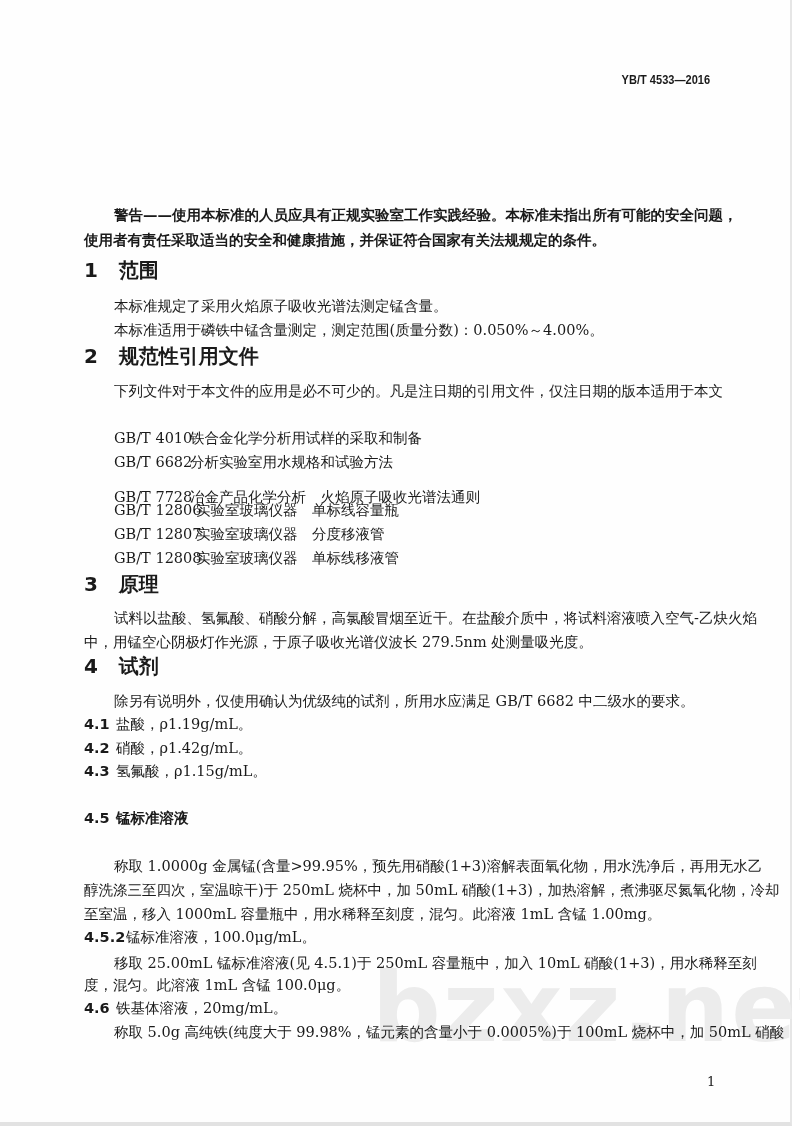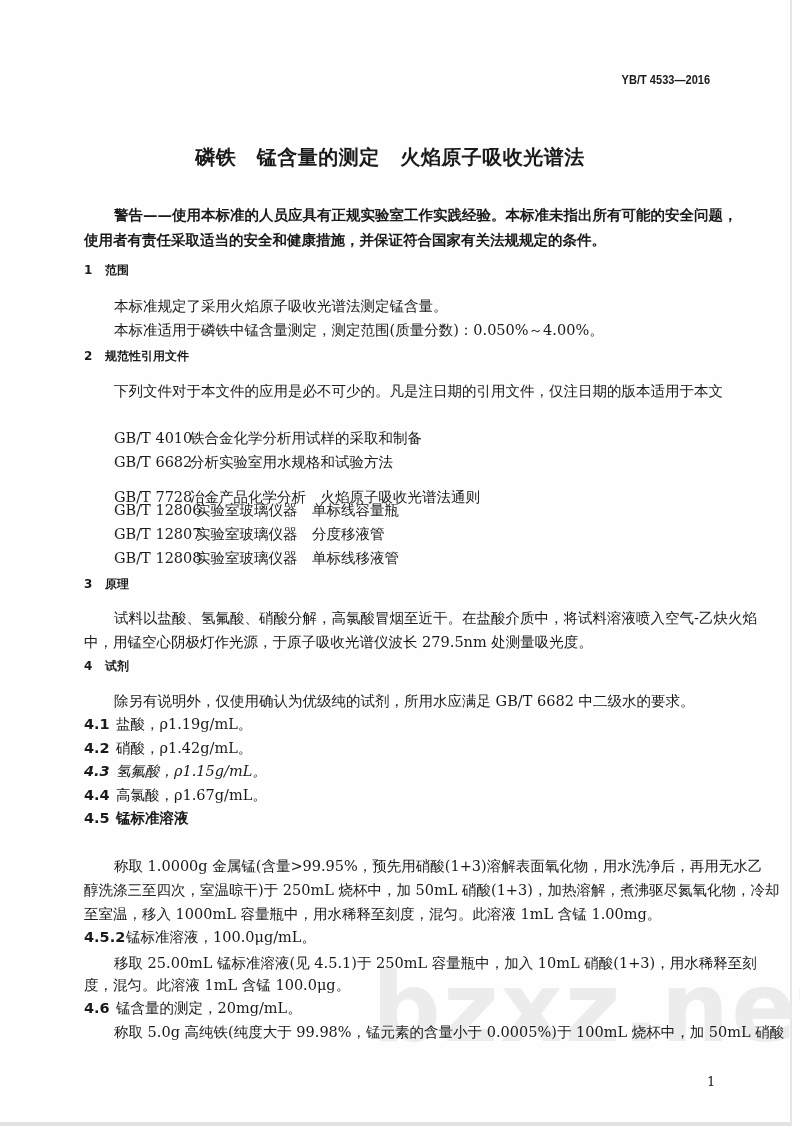--- a/index.html
+++ b/index.html
@@ -63,21 +63,21 @@
       line-height: 28px;
       letter-spacing: 0.5px;
     }
     .bold {
       font-family: "DejaVu Sans", "Liberation Sans", sans-serif;
       font-weight: bold;
     }
     .heading {
       font-family: "DejaVu Sans", "Liberation Sans", sans-serif;
       font-weight: bold;
-      font-size: 12px;
+      font-size: 20px;
     }
     .num {
       display: inline-block;
       font-family: "DejaVu Sans", "Liberation Sans", sans-serif;
       font-weight: bold;
     }
     .l0 { left: 84px; }
     .l1 { left: 114px; }
     .ref-code { display: inline-block; }
     .ref-title { display: inline-block; }
@@ -89,21 +89,20 @@
   </style>
 </head>
 <body>
 
 <div class="page">
 
   <div class="watermark">bzxz.net</div>
 
   <div class="line std-code">YB/T 4533—2016</div>
 
-  <div class="line title">磷铁　锰含量的测定　火焰原子吸收光谱法</div>
 
   <div class="line bold l0" style="top:230px;">使用者有责任采取适当的安全和健康措施，并保证符合国家有关法规规定的条件。</div>
   <div class="line bold l1" style="top:205px;">警告——使用本标准的人员应具有正规实验室工作实践经验。本标准未指出所有可能的安全问题，</div>
 
   <div class="line heading l0" style="top:260px;">
     <span>1</span>&nbsp;&nbsp;&nbsp;<span>范围</span>
   </div>
   <div class="line l1" style="top:296px;">本标准规定了采用火焰原子吸收光谱法测定锰含量。</div>
   <div class="line l1" style="top:320px;">本标准适用于磷铁中锰含量测定，测定范围(质量分数)：0.050%～4.00%。</div>
 
@@ -141,39 +140,36 @@
     <span>4</span>&nbsp;&nbsp;&nbsp;<span>试剂</span>
   </div>
   <div class="line l1" style="top:691px;">除另有说明外，仅使用确认为优级纯的试剂，所用水应满足 GB/T 6682 中二级水的要求。</div>
 
   <div class="line l0" style="top:714px;">
     <span class="num" style="width:32px;">4.1</span><span>盐酸，ρ1.19g/mL。</span>
   </div>
   <div class="line l0" style="top:738px;">
     <span class="num" style="width:32px;">4.2</span><span>硝酸，ρ1.42g/mL。</span>
   </div>
-  <div class="line l0" style="top:761px;font-style:italic;">
+  <div class="line l0" style="top:761px;">
     <span class="num" style="width:32px;">4.3</span><span>氢氟酸，ρ1.15g/mL。</span>
-  </div>
-  <div class="line l0" style="top:785px;">
-    <span class="num" style="width:32px;">4.4</span><span>高氯酸，ρ1.67g/mL。</span>
   </div>
   <div class="line l0 bold" style="top:808px;">
     <span class="num" style="width:32px;">4.5</span><span>锰标准溶液</span>
   </div>
 
   <div class="line l1" style="top:856px;">称取 1.0000g 金属锰(含量&gt;99.95%，预先用硝酸(1+3)溶解表面氧化物，用水洗净后，再用无水乙</div>
   <div class="line l0" style="top:880px;">醇洗涤三至四次，室温晾干)于 250mL 烧杯中，加 50mL 硝酸(1+3)，加热溶解，煮沸驱尽氮氧化物，冷却</div>
   <div class="line l0" style="top:904px;">至室温，移入 1000mL 容量瓶中，用水稀释至刻度，混匀。此溶液 1mL 含锰 1.00mg。</div>
 
   <div class="line l0" style="top:927px;">
     <span class="num" style="width:42px;">4.5.2</span><span>锰标准溶液，100.0μg/mL。</span>
   </div>
   <div class="line l1" style="top:953px;">移取 25.00mL 锰标准溶液(见 4.5.1)于 250mL 容量瓶中，加入 10mL 硝酸(1+3)，用水稀释至刻</div>
   <div class="line l0" style="top:975px;">度，混匀。此溶液 1mL 含锰 100.0μg。</div>
 
   <div class="line l0" style="top:998px;">
-    <span class="num" style="width:32px;">4.6</span><span>锰含量的测定，20mg/mL。</span>
+    <span class="num" style="width:32px;">4.6</span><span>铁基体溶液，20mg/mL。</span>
   </div>
   <div class="line l1" style="top:1022px;">称取 5.0g 高纯铁(纯度大于 99.98%，锰元素的含量小于 0.0005%)于 100mL 烧杯中，加 50mL 硝酸</div>
 
   <div class="line page-number">1</div>
 </div>
 
 </body></html>

